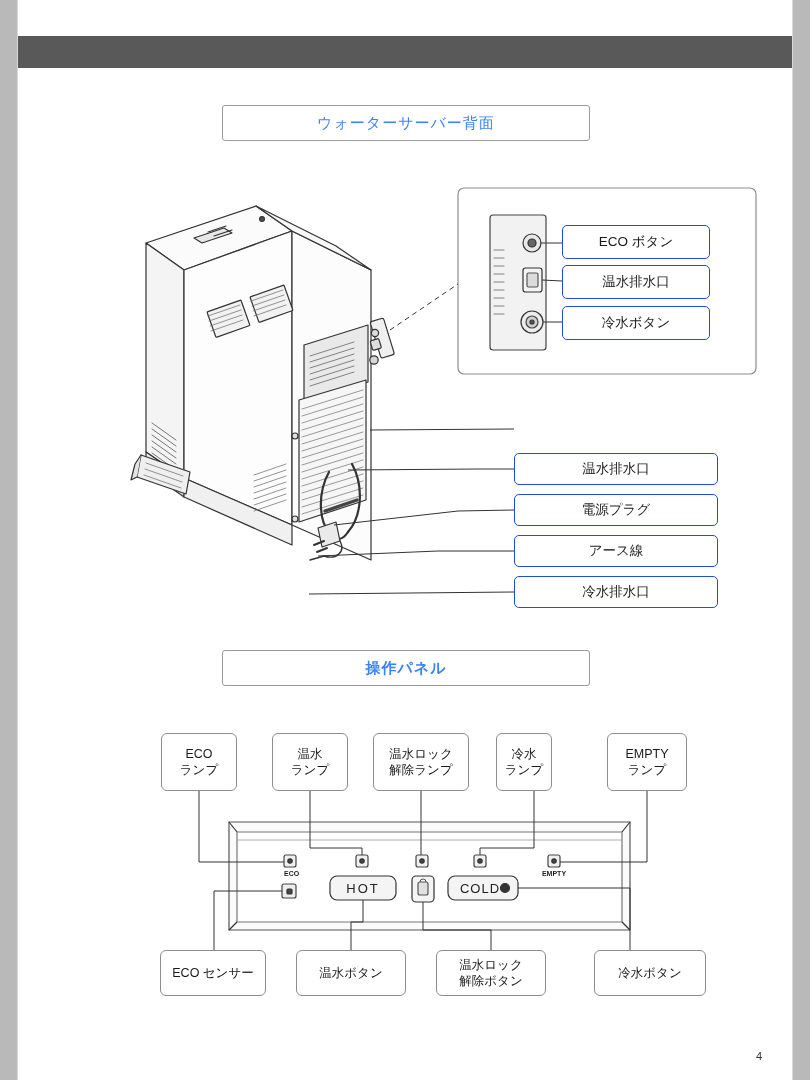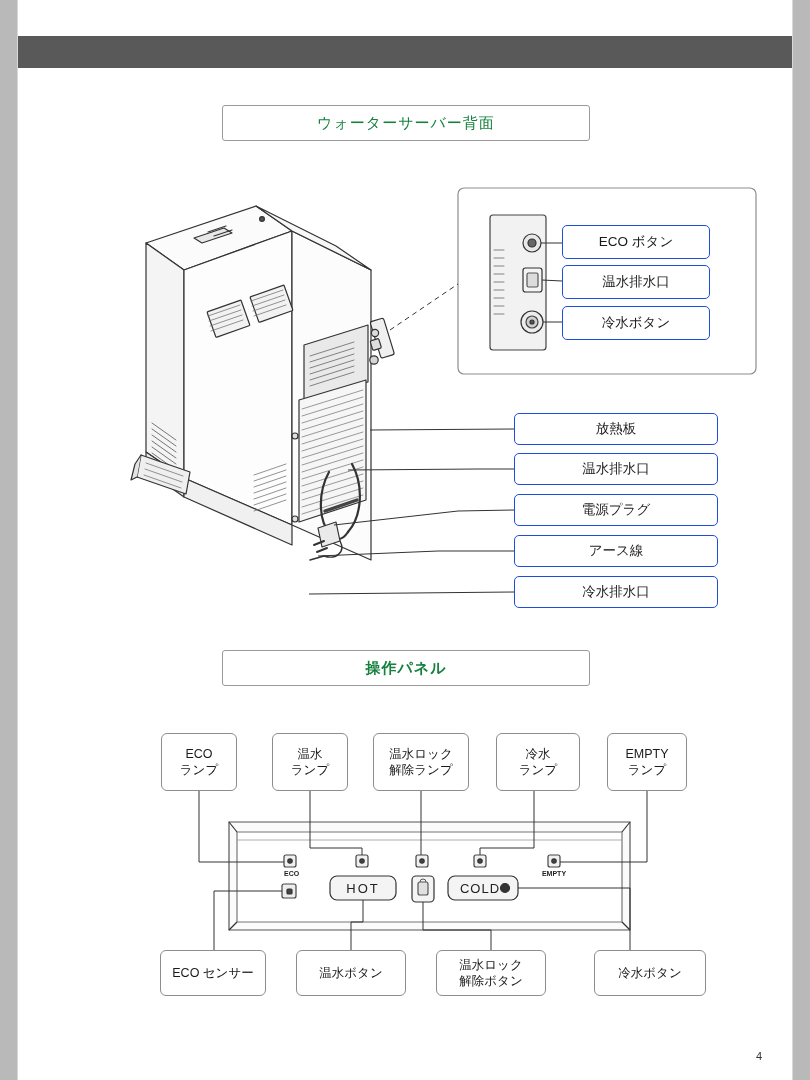--- a/index.html
+++ b/index.html
@@ -34,21 +34,21 @@
   .sec-title {
     position: absolute;
     box-sizing: border-box;
     border: 1px solid #9a9a9a;
     border-radius: 3px;
     background: #fff;
     display: flex;
     align-items: center;
     justify-content: center;
     font-size: 15px;
-    color: #15803d;
+    color: #3b82f6;
     letter-spacing: 1px;
   }
   #sec-title-back { left: 204px; top: 105px; width: 368px; height: 36px; }
   #sec-title-panel { left: 204px; top: 650px; width: 368px; height: 36px; font-weight: bold; }
 
   
   .label-box {
     position: absolute;
     box-sizing: border-box;
     border: 1px solid #1d4ed8;
@@ -90,21 +90,21 @@
     font-size: 12.5px;
     line-height: 1.3;
     color: #1a1a1a;
     height: 58px;
     top: 733px;
     z-index: 6;
   }
   #lb-lamp-eco   { left: 143px; width: 76px; }
   #lb-lamp-hot   { left: 254px; width: 76px; }
   #lb-lamp-lock  { left: 355px; width: 96px; }
-  #lb-lamp-cold  { left: 478px; width: 84px; }
+  #lb-lamp-cold  { left: 478px; width: 56px; }
   #lb-lamp-empty { left: 589px; width: 80px; }
 
   
   .btn-label {
     position: absolute;
     box-sizing: border-box;
     border: 1px solid #8d8d8d;
     border-radius: 6px;
     background: #fff;
     display: flex;
@@ -358,21 +358,20 @@
   </svg>
 
   <div class="sec-title" id="sec-title-back">ウォーターサーバー背面</div>
 
   <div class="sec-title" id="sec-title-panel">操作パネル</div>
 
   <div class="label-box" id="lb-eco-btn">ECO ボタン</div>
   <div class="label-box" id="lb-hot-sw">温水排水口</div>
   <div class="label-box" id="lb-fuse">冷水ボタン</div>
 
-  <div class="label-box" id="lb-heatsink">放熱板</div>
   <div class="label-box" id="lb-hotdrain">温水排水口</div>
   <div class="label-box" id="lb-earth">アース線</div>
   <div class="label-box" id="lb-plug">電源プラグ</div>
   <div class="label-box" id="lb-colddrain">冷水排水口</div>
 
   <div class="lamp-label" id="lb-lamp-eco">
     <div>
       <div>ECO</div>
       <div>ランプ</div>
     </div>

